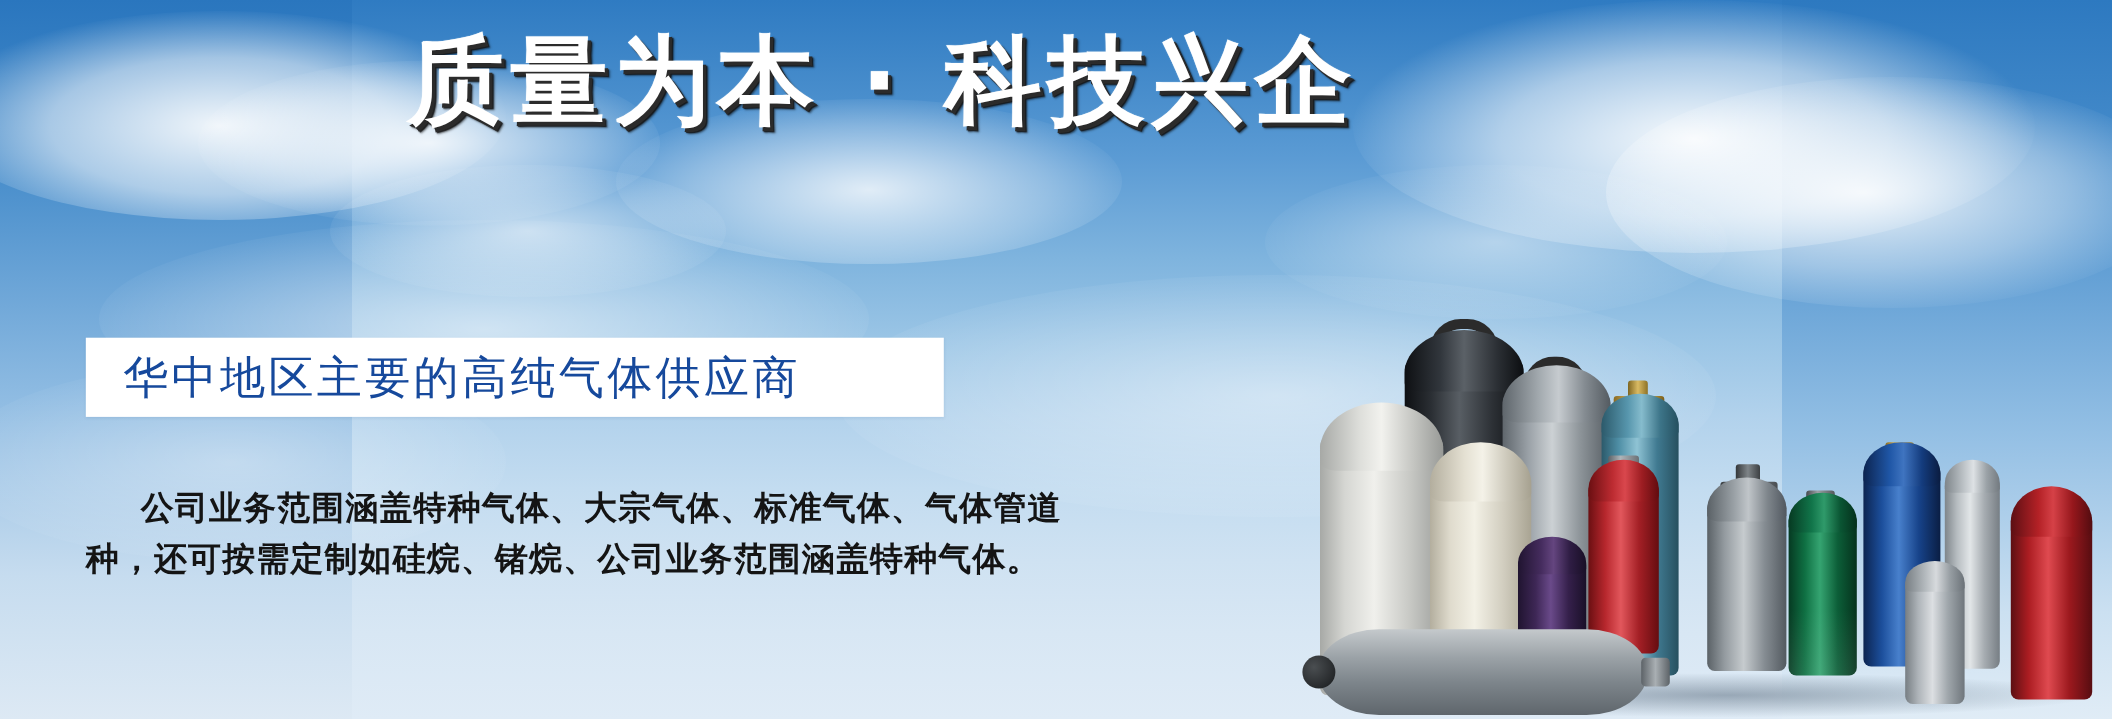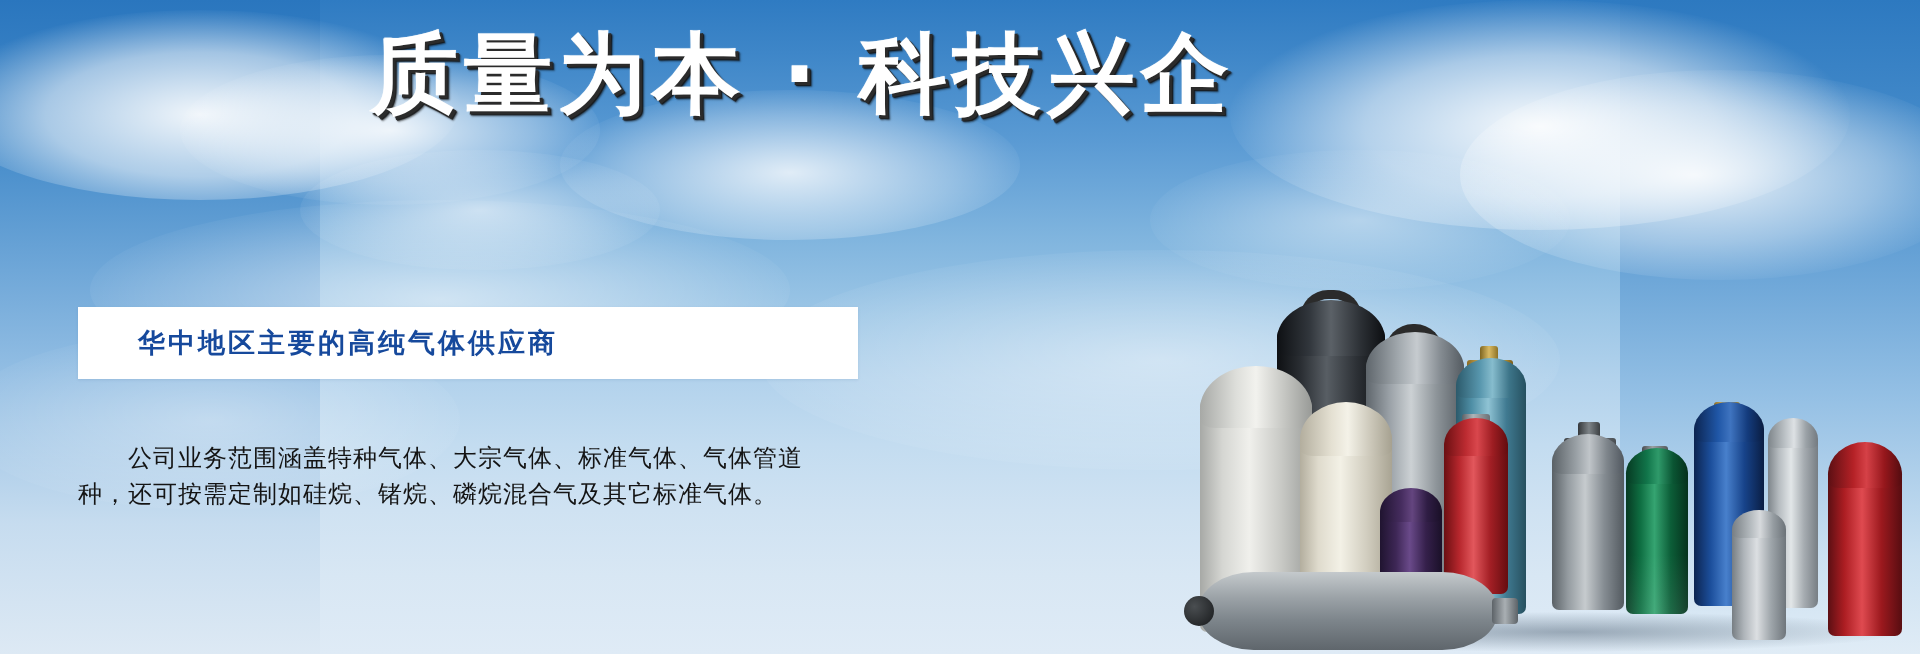--- a/index.html
+++ b/index.html
@@ -99,35 +99,35 @@
   
   .callout {
     position:absolute; left:78px; top:307px;
     width:780px; height:72px;
     background:#ffffff;
     display:flex; align-items:center;
     box-shadow:0 1px 3px rgba(0,60,120,.10);
   }
   .callout-text {
     font-family:"DejaVu Sans", sans-serif;
-    font-weight:700;
-    font-size:27px;
+    font-weight:400;
+    font-size:41px;
     letter-spacing:3px;
     color:#16499c;
-    padding-left:60px;
+    padding-left:34px;
     white-space:nowrap;
   }
 
   
   .body-copy {
     position:absolute; left:78px; top:440px;
     width:790px;
     font-family:"DejaVu Serif", "Liberation Serif", serif;
-    font-weight:400;
-    font-size:24px;
+    font-weight:700;
+    font-size:30px;
     line-height:1.52;
     color:#141414;
     letter-spacing:1px;
   }
   .body-copy p { text-indent:0; white-space:nowrap; }
   .body-copy p.indent { padding-left:50px; }
 
   
   .product-area {
     position:absolute; right:0; top:150px;
@@ -188,21 +188,21 @@
 
   <div class="headline">质量为本 · 科技兴企</div>
 
 
   <div class="callout">
     <span class="callout-text">华中地区主要的高纯气体供应商</span>
   </div>
 
   <div class="body-copy">
     <p class="indent">公司业务范围涵盖特种气体、大宗气体、标准气体、气体管道</p>
-    <p>种，还可按需定制如硅烷、锗烷、磷烷混合气及其它标准气体。</p>
+    <p>种，还可按需定制如硅烷、锗烷、公司业务范围涵盖特种气体。</p>
   </div>
 
   <div class="product-area">
 
     <div class="ground-shadow" style="left:60px; right:20px; bottom:2px; height:40px;"></div>
 
     <div class="handle" style="left:120px; bottom:330px; width:62px; height:34px;"></div>
     <div class="valve" style="left:138px; bottom:322px; width:26px; height:18px;"></div>
     <div class="cyl" style="left:97px; bottom:28px; width:108px; height:300px; background:linear-gradient(90deg,#0e1013 0%,#2a2e33 22%,#585e64 46%,#2c3035 74%,#0c0e11 100%);">
       <div class="shoulder" style="left:0; top:-26px; width:108px; height:56px; background:linear-gradient(90deg,#0e1013,#31363c 30%,#5b6167 50%,#2b2f34 78%,#0c0e11);"></div>

